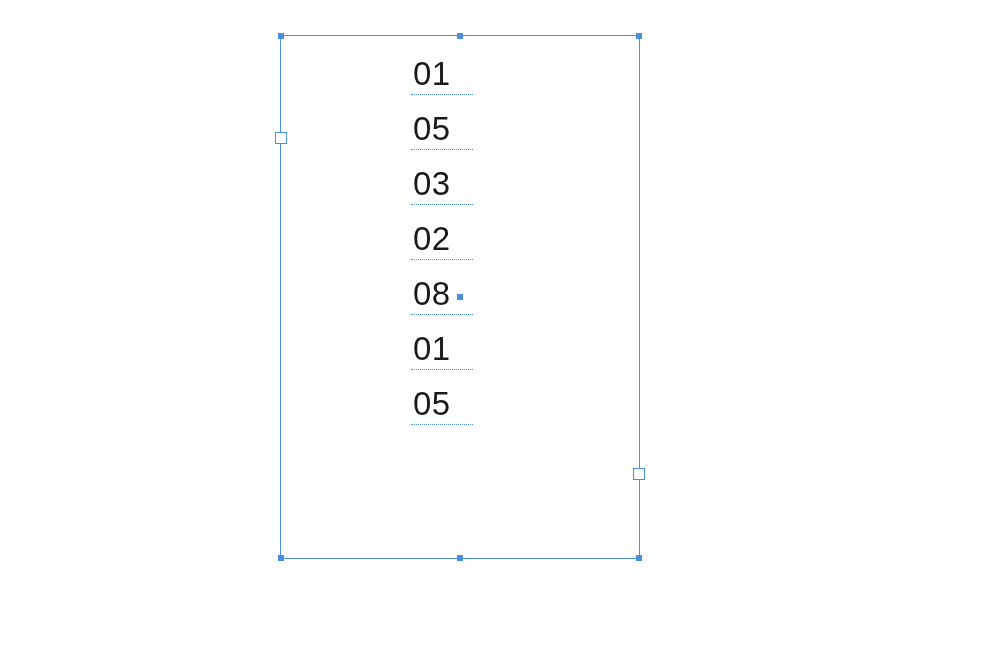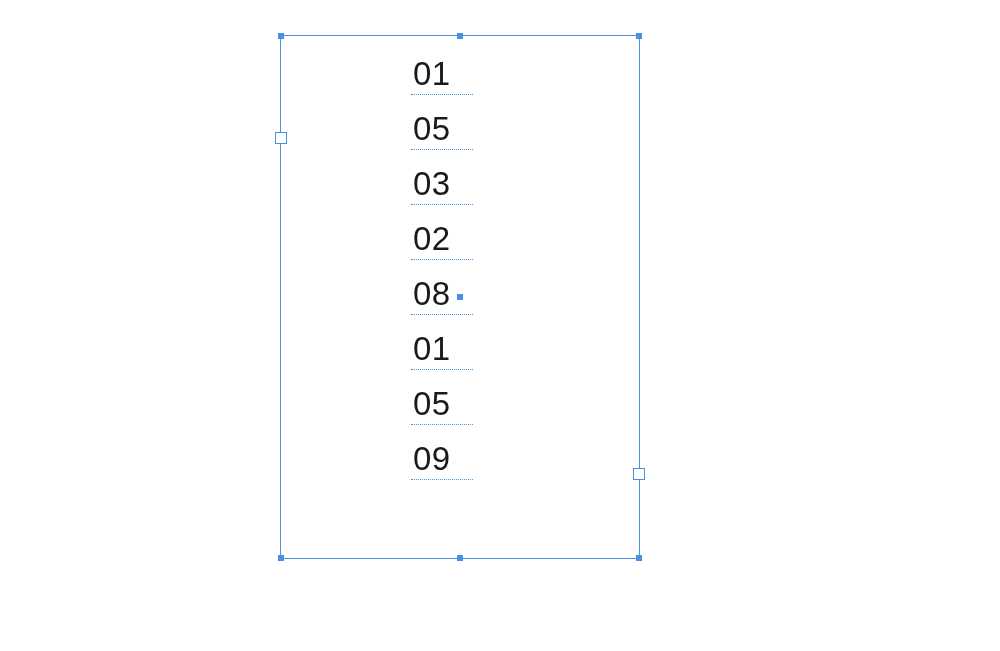--- a/index.html
+++ b/index.html
@@ -103,15 +103,14 @@
   <div class="port-handle ph-left"></div>
   <div class="port-handle ph-right"></div>
   <div class="text-content">
     <div class="text-line">01</div>
     <div class="text-line">05</div>
     <div class="text-line">03</div>
     <div class="text-line">02</div>
     <div class="text-line">08</div>
     <div class="text-line">01</div>
     <div class="text-line">05</div>
-    <div class="text-line">09</div>
   </div>
 </div>
 
 </body></html>

